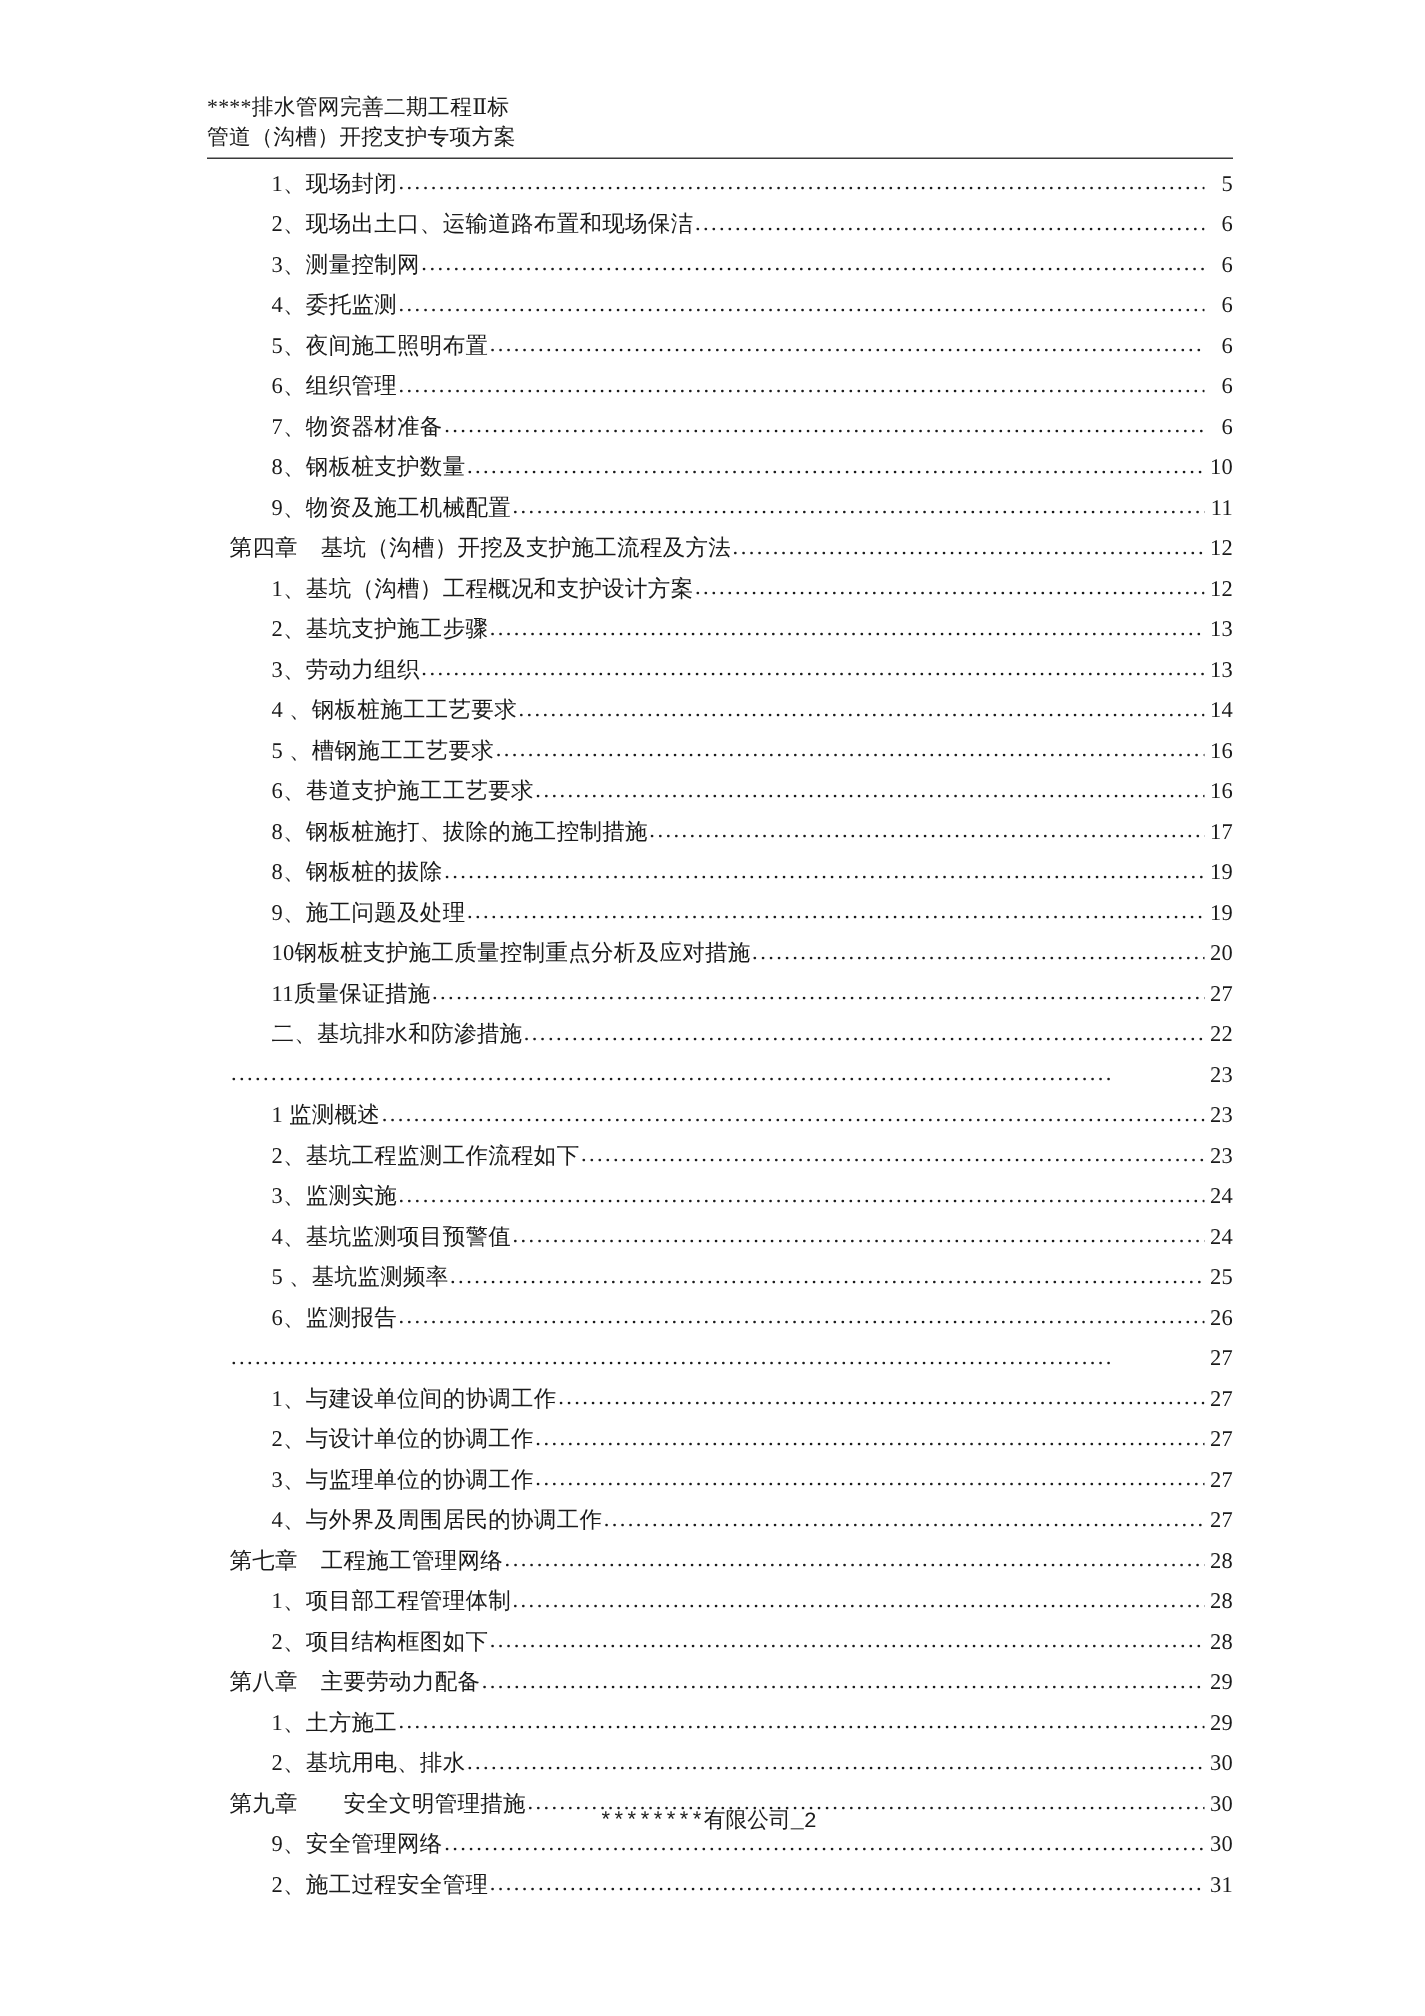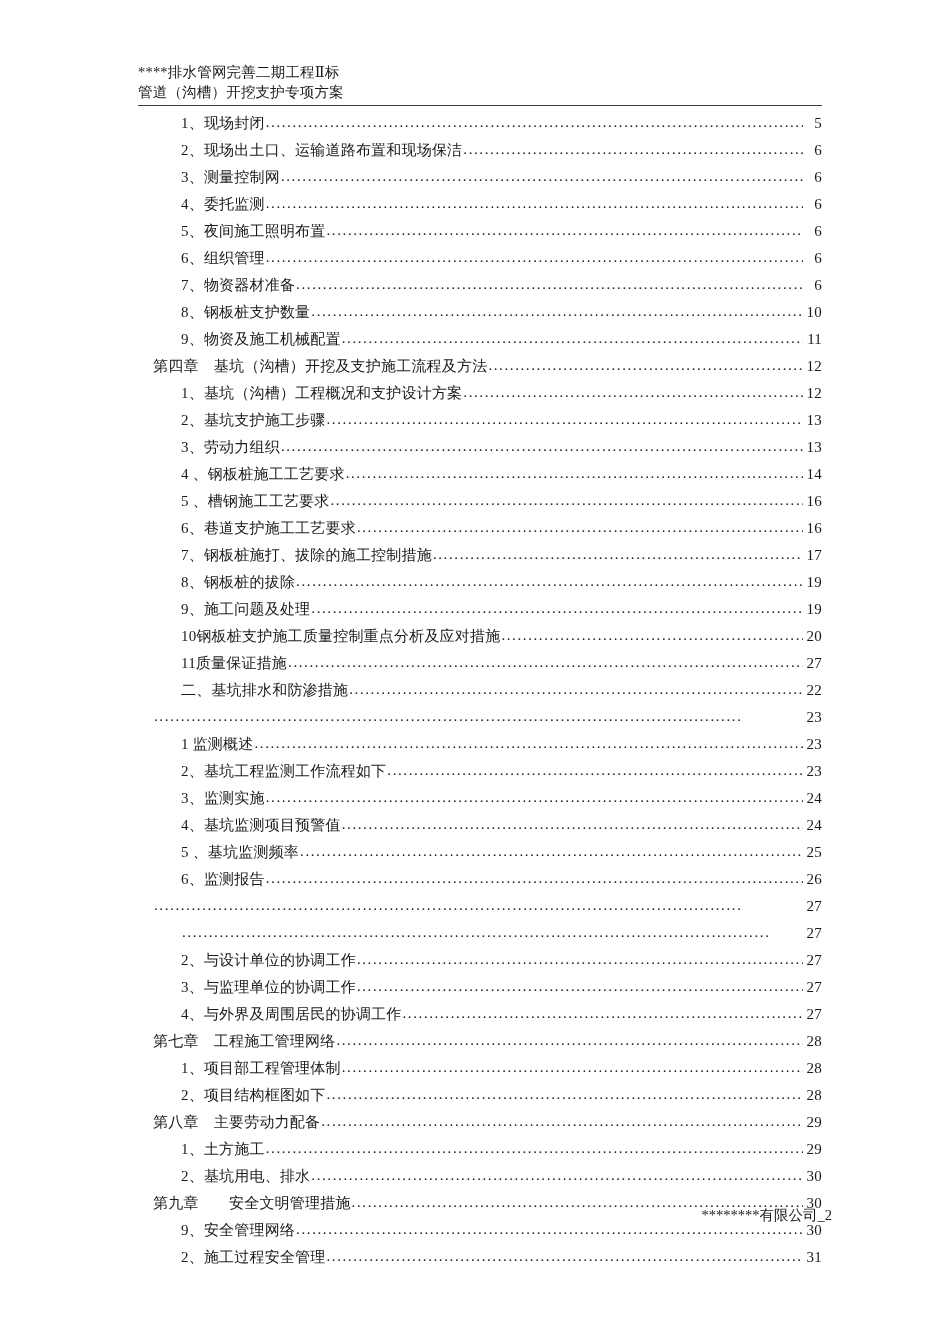--- a/index.html
+++ b/index.html
@@ -79,29 +79,30 @@
     flex: 0 0 auto;
     text-align: right;
     min-width: 18px;
     font-size: 15px;
     letter-spacing: 0.2px;
   }
 
   
   .doc-footer {
     position: absolute;
-    left: 152px;
+    left: 132px;
     top: 1205px;
     width: 684px;
     display: flex;
-    justify-content: flex-end;
+    justify-content: center;
     align-items: baseline;
     font-size: 14.5px;
     line-height: 20px;
     white-space: pre;
+    font-family: Liberation Mono, monospace;
   }
   .doc-footer .ftr-left  { text-align: left; }
   .doc-footer .ftr-right { text-align: right; padding-right: 4px; }
 </style>
 </head>
 <body>
 
 <div class="page">
 
   <div class="doc-header">
@@ -119,35 +120,35 @@
       <div class="toc-row level-item"><span class="toc-title">7、物资器材准备</span><span class="toc-dots">..............................................................................................................</span><span class="toc-page">6</span></div>
       <div class="toc-row level-item"><span class="toc-title">8、钢板桩支护数量</span><span class="toc-dots">..............................................................................................................</span><span class="toc-page">10</span></div>
       <div class="toc-row level-item"><span class="toc-title">9、物资及施工机械配置</span><span class="toc-dots">..............................................................................................................</span><span class="toc-page">11</span></div>
       <div class="toc-row level-chapter"><span class="toc-title">第四章　基坑（沟槽）开挖及支护施工流程及方法</span><span class="toc-dots">..............................................................................................................</span><span class="toc-page">12</span></div>
       <div class="toc-row level-item"><span class="toc-title">1、基坑（沟槽）工程概况和支护设计方案</span><span class="toc-dots">..............................................................................................................</span><span class="toc-page">12</span></div>
       <div class="toc-row level-item"><span class="toc-title">2、基坑支护施工步骤</span><span class="toc-dots">..............................................................................................................</span><span class="toc-page">13</span></div>
       <div class="toc-row level-item"><span class="toc-title">3、劳动力组织</span><span class="toc-dots">..............................................................................................................</span><span class="toc-page">13</span></div>
       <div class="toc-row level-item"><span class="toc-title">4 、钢板桩施工工艺要求</span><span class="toc-dots">..............................................................................................................</span><span class="toc-page">14</span></div>
       <div class="toc-row level-item"><span class="toc-title">5 、槽钢施工工艺要求</span><span class="toc-dots">..............................................................................................................</span><span class="toc-page">16</span></div>
       <div class="toc-row level-item"><span class="toc-title">6、巷道支护施工工艺要求</span><span class="toc-dots">..............................................................................................................</span><span class="toc-page">16</span></div>
-      <div class="toc-row level-item"><span class="toc-title">7、钢板桩施打、拔除的施工控制措施</span><span class="toc-dots">..............................................................................................................</span><span class="toc-page">17</span></div>
+      <div class="toc-row level-item"><span class="toc-title">8、钢板桩施打、拔除的施工控制措施</span><span class="toc-dots">..............................................................................................................</span><span class="toc-page">17</span></div>
       <div class="toc-row level-item"><span class="toc-title">8、钢板桩的拔除</span><span class="toc-dots">..............................................................................................................</span><span class="toc-page">19</span></div>
       <div class="toc-row level-item"><span class="toc-title">9、施工问题及处理</span><span class="toc-dots">..............................................................................................................</span><span class="toc-page">19</span></div>
       <div class="toc-row level-item"><span class="toc-title">10钢板桩支护施工质量控制重点分析及应对措施</span><span class="toc-dots">..............................................................................................................</span><span class="toc-page">20</span></div>
       <div class="toc-row level-item"><span class="toc-title">11质量保证措施</span><span class="toc-dots">..............................................................................................................</span><span class="toc-page">27</span></div>
       <div class="toc-row level-item"><span class="toc-title">二、基坑排水和防渗措施</span><span class="toc-dots">..............................................................................................................</span><span class="toc-page">22</span></div>
       <div class="toc-row level-chapter"><span class="toc-dots">..............................................................................................................</span><span class="toc-page">23</span></div>
       <div class="toc-row level-item"><span class="toc-title">1 监测概述</span><span class="toc-dots">..............................................................................................................</span><span class="toc-page">23</span></div>
       <div class="toc-row level-item"><span class="toc-title">2、基坑工程监测工作流程如下</span><span class="toc-dots">..............................................................................................................</span><span class="toc-page">23</span></div>
       <div class="toc-row level-item"><span class="toc-title">3、监测实施</span><span class="toc-dots">..............................................................................................................</span><span class="toc-page">24</span></div>
       <div class="toc-row level-item"><span class="toc-title">4、基坑监测项目预警值</span><span class="toc-dots">..............................................................................................................</span><span class="toc-page">24</span></div>
       <div class="toc-row level-item"><span class="toc-title">5 、基坑监测频率</span><span class="toc-dots">..............................................................................................................</span><span class="toc-page">25</span></div>
       <div class="toc-row level-item"><span class="toc-title">6、监测报告</span><span class="toc-dots">..............................................................................................................</span><span class="toc-page">26</span></div>
       <div class="toc-row level-chapter"><span class="toc-dots">..............................................................................................................</span><span class="toc-page">27</span></div>
-      <div class="toc-row level-item"><span class="toc-dots">..............................................................................................................</span><span class="toc-page">27</span></div>
+      <div class="toc-row level-item"><span class="toc-title">1、与建设单位间的协调工作</span><span class="toc-dots">..............................................................................................................</span><span class="toc-page">27</span></div>
       <div class="toc-row level-item"><span class="toc-title">2、与设计单位的协调工作</span><span class="toc-dots">..............................................................................................................</span><span class="toc-page">27</span></div>
       <div class="toc-row level-item"><span class="toc-title">3、与监理单位的协调工作</span><span class="toc-dots">..............................................................................................................</span><span class="toc-page">27</span></div>
       <div class="toc-row level-item"><span class="toc-title">4、与外界及周围居民的协调工作</span><span class="toc-dots">..............................................................................................................</span><span class="toc-page">27</span></div>
       <div class="toc-row level-chapter"><span class="toc-title">第七章　工程施工管理网络</span><span class="toc-dots">..............................................................................................................</span><span class="toc-page">28</span></div>
       <div class="toc-row level-item"><span class="toc-title">1、项目部工程管理体制</span><span class="toc-dots">..............................................................................................................</span><span class="toc-page">28</span></div>
       <div class="toc-row level-item"><span class="toc-title">2、项目结构框图如下</span><span class="toc-dots">..............................................................................................................</span><span class="toc-page">28</span></div>
       <div class="toc-row level-chapter"><span class="toc-title">第八章　主要劳动力配备</span><span class="toc-dots">..............................................................................................................</span><span class="toc-page">29</span></div>
       <div class="toc-row level-item"><span class="toc-title">1、土方施工</span><span class="toc-dots">..............................................................................................................</span><span class="toc-page">29</span></div>
       <div class="toc-row level-item"><span class="toc-title">2、基坑用电、排水</span><span class="toc-dots">..............................................................................................................</span><span class="toc-page">30</span></div>
       <div class="toc-row level-chapter"><span class="toc-title">第九章　　安全文明管理措施</span><span class="toc-dots">..............................................................................................................</span><span class="toc-page">30</span></div>

